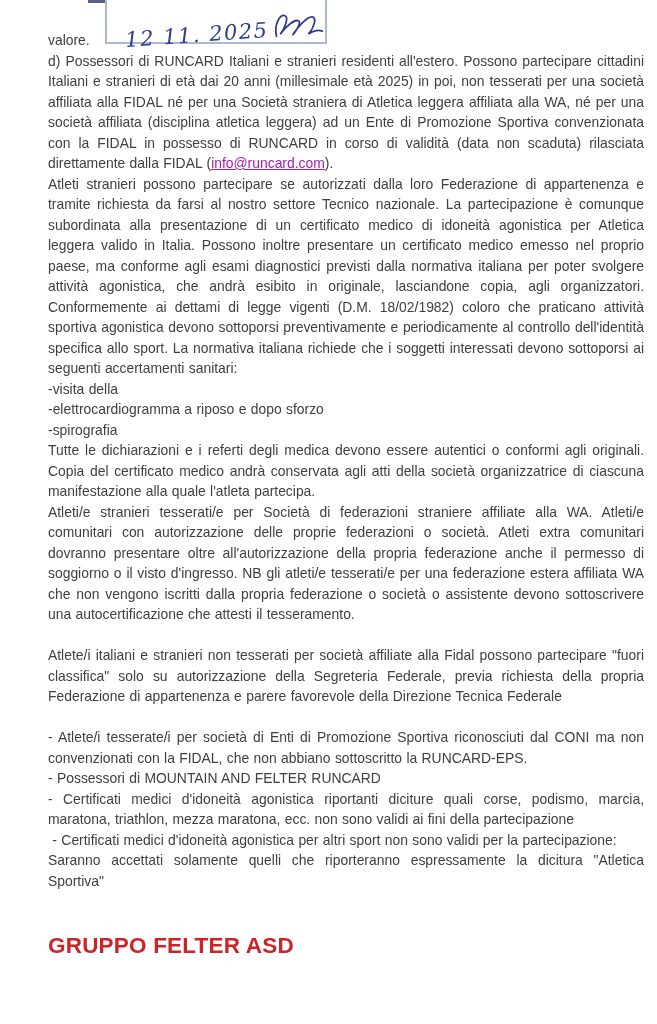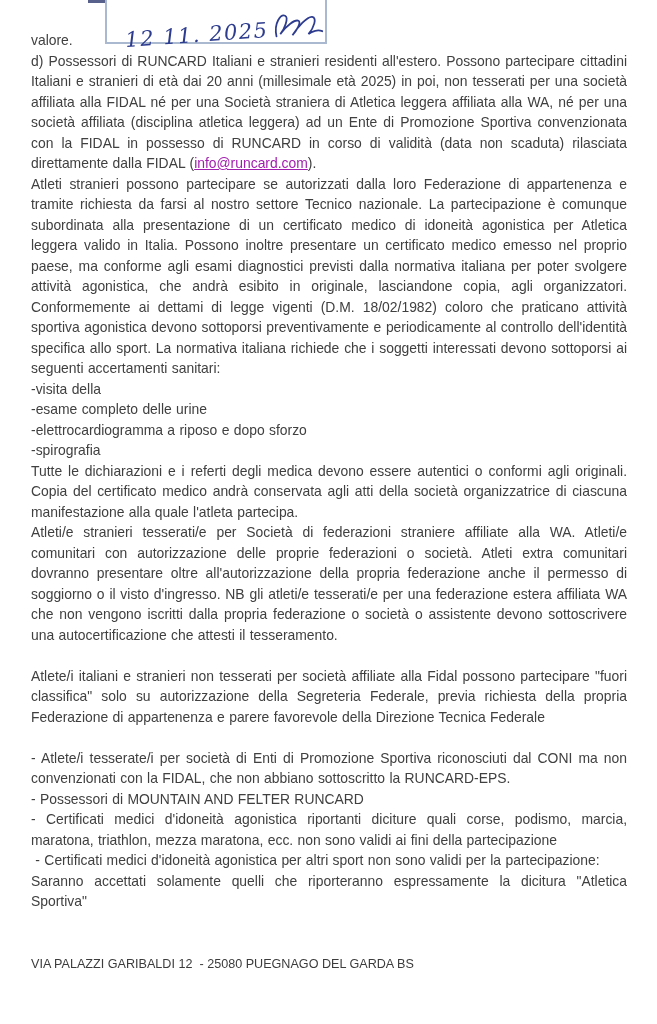--- a/index.html
+++ b/index.html
@@ -35,21 +35,21 @@
     font-size:21px;
     letter-spacing:1.5px;
     color:#2d3c8e;
     transform:rotate(-4deg);
     white-space:nowrap;
   }
   .sig-svg{vertical-align:-6px;margin-left:4px;}
   
   .content{
     position:absolute;
-    left:31px;top:30px;
+    left:48px;top:30px;
     width:596px;
   }
   .p{
     margin:0;
     font-size:13.9px;
     line-height:20.5px;
     text-align:justify;
     word-spacing:0.5px;
     white-space:pre-wrap;
   }
@@ -93,21 +93,20 @@
 
   <div class="content">
 
     <p class="p line">valore.</p>
 
     <p class="p"><span>d) Possessori di RUNCARD Italiani e stranieri residenti all'estero. Possono partecipare cittadini Italiani e stranieri di età dai 20 anni (millesimale età 2025) in poi, non tesserati per una società affiliata alla FIDAL né per una Società straniera di Atletica leggera affiliata alla WA, né per una società affiliata (disciplina atletica leggera) ad un Ente di Promozione Sportiva convenzionata con la FIDAL in possesso di RUNCARD in corso di validità (data non scaduta) rilasciata direttamente dalla FIDAL (</span><a class="doc-link">info@runcard.com</a><span>).</span></p>
 
     <p class="p">Atleti stranieri possono partecipare se autorizzati dalla loro Federazione di appartenenza e tramite richiesta da farsi al nostro settore Tecnico nazionale. La partecipazione è comunque subordinata alla presentazione di un certificato medico di idoneità agonistica per Atletica leggera valido in Italia. Possono inoltre presentare un certificato medico emesso nel proprio paese, ma conforme agli esami diagnostici previsti dalla normativa italiana per poter svolgere attività agonistica, che andrà esibito in originale, lasciandone copia, agli organizzatori. Conformemente ai dettami di legge vigenti (D.M. 18/02/1982) coloro che praticano attività sportiva agonistica devono sottoporsi preventivamente e periodicamente al controllo dell'identità specifica allo sport. La normativa italiana richiede che i soggetti interessati devono sottoporsi ai seguenti accertamenti sanitari:</p>
 
     <p class="p line">-visita della</p>
-    <p class="p line">-esame completo delle urine</p>
     <p class="p line">-elettrocardiogramma a riposo e dopo sforzo</p>
     <p class="p line">-spirografia</p>
 
     <p class="p">Tutte le dichiarazioni e i referti degli medica devono essere autentici o conformi agli originali. Copia del certificato medico andrà conservata agli atti della società organizzatrice di ciascuna manifestazione alla quale l'atleta partecipa.</p>
 
     <p class="p">Atleti/e stranieri tesserati/e per Società di federazioni straniere affiliate alla WA. Atleti/e comunitari con autorizzazione delle proprie federazioni o società. Atleti extra comunitari dovranno presentare oltre all'autorizzazione della propria federazione anche il permesso di soggiorno o il visto d'ingresso. NB gli atleti/e tesserati/e per una federazione estera affiliata WA che non vengono iscritti dalla propria federazione o società o assistente devono sottoscrivere una autocertificazione che attesti il tesseramento.</p>
 
     <div class="gap"></div>
 
     <p class="p">Atlete/i italiani e stranieri non tesserati per società affiliate alla Fidal possono partecipare "fuori classifica" solo su autorizzazione della Segreteria Federale, previa richiesta della propria Federazione di appartenenza e parere favorevole della Direzione Tecnica Federale</p>
@@ -117,17 +116,17 @@
 
     <p class="p">- Atlete/i tesserate/i per società di Enti di Promozione Sportiva riconosciuti dal CONI ma non convenzionati con la FIDAL, che non abbiano sottoscritto la RUNCARD-EPS.</p>
     <p class="p line">- Possessori di MOUNTAIN AND FELTER RUNCARD</p>
     <p class="p">- Certificati medici d'idoneità agonistica riportanti diciture quali corse, podismo, marcia, maratona, triathlon, mezza maratona, ecc. non sono validi ai fini della partecipazione</p>
     <p class="p"> - Certificati medici d'idoneità agonistica per altri sport non sono validi per la partecipazione:</p>
 
     <p class="p">Saranno accettati solamente quelli che riporteranno espressamente la dicitura "Atletica Sportiva"</p>
 
     <div class="gap-footer"></div>
 
-    <p class="footer-line">VIA PALAZZI GARIBALDI 12  - 25080 PUEGNAGO DEL GARDA BS</p>
+    <h1 class="org-name">GRUPPO FELTER ASD</h1>
     <p class="footer-line"></p>
 
   </div>
 </div>
 
 </body></html>

